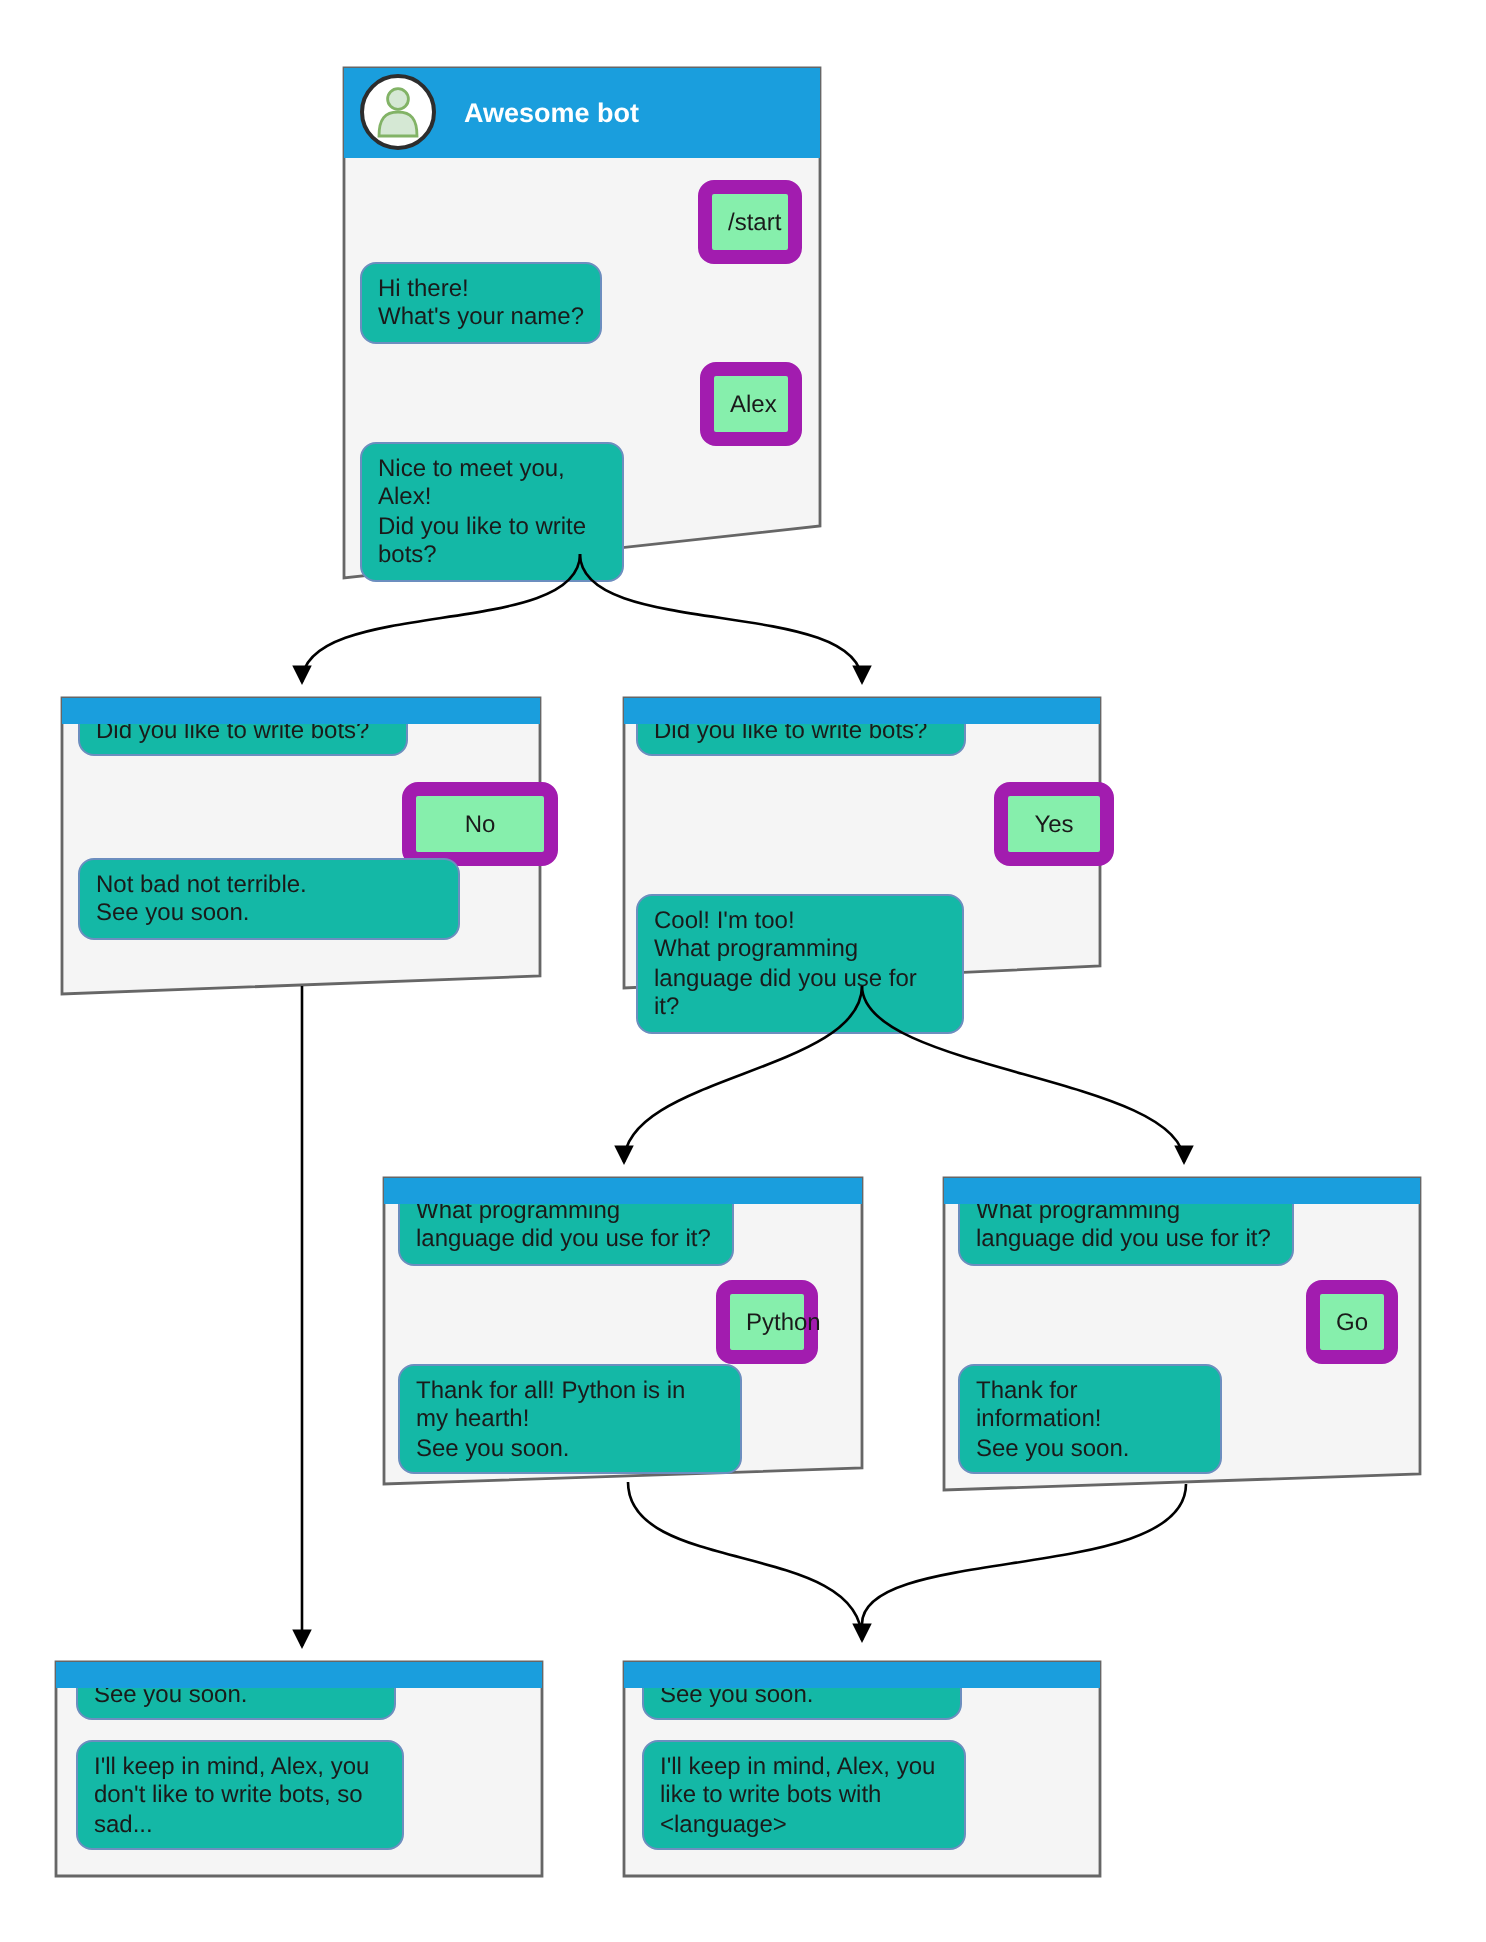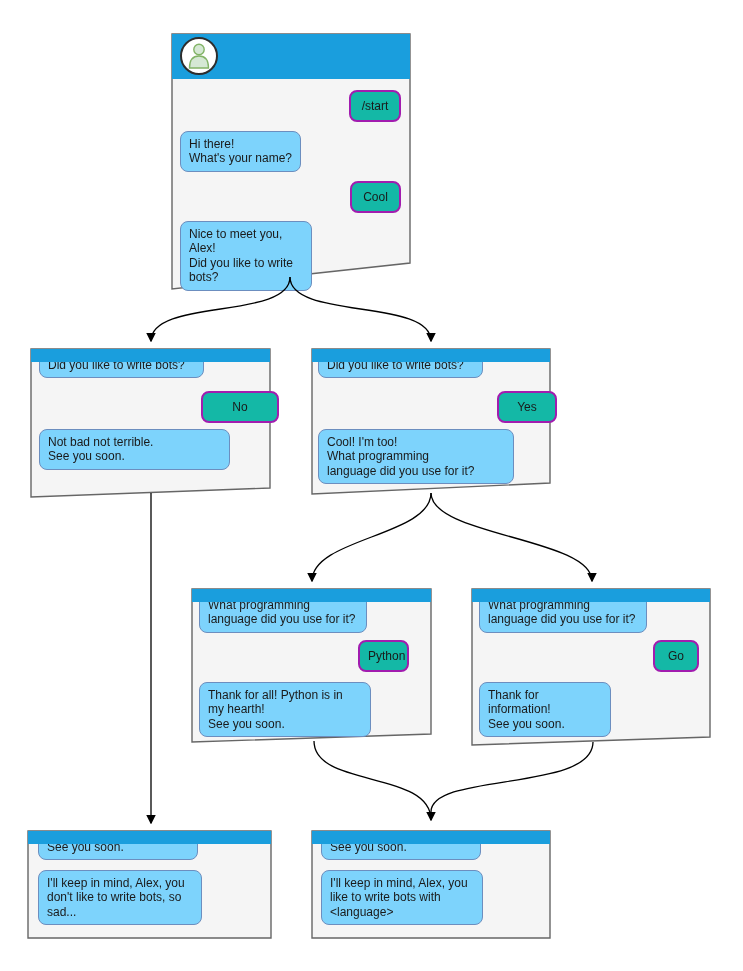--- a/index.html
+++ b/index.html
@@ -13,22 +13,22 @@
   .hdr{
     position:absolute;left:1px;right:1px;top:1px;height:13px;
     background:#1a9edd;z-index:3;
   }
   .hdr.big{height:45px;}
   .bubble{
     position:absolute;z-index:2;box-sizing:border-box;
     border-radius:8px;font-size:12px;line-height:1.2;
     white-space:pre-line;
   }
-  .bot{background:#7dd3fc;border:1px solid #6c8ebf;padding:5px 8px;}
-  .user{background:#14b8a6;border:2px solid #a21caf;padding:7px 8px;text-align:center;}
+  .bot{background:#14b8a6;border:1px solid #6c8ebf;padding:5px 8px;}
+  .user{background:#86efac;border:7px solid #a21caf;padding:7px 8px;text-align:center;}
   .avatar{
     position:absolute;left:9px;top:4px;width:38px;height:38px;z-index:4;
     background:#ffffff;border:2px solid #2d2d2d;border-radius:50%;
     display:flex;align-items:center;justify-content:center;box-sizing:border-box;
   }
   .title{
     position:absolute;left:61px;top:1px;height:45px;line-height:45px;z-index:4;
     color:#ffffff;font-weight:bold;font-size:13.5px;
   }
   #connectors{position:absolute;left:0;top:0;z-index:5;pointer-events:none;}
@@ -40,24 +40,25 @@
   <svg class="outline" width="240" height="257" viewBox="0 0 240 257">
     <polygon points="1,1 239,1 239,230 1,256" fill="#f5f5f5" stroke="#666666" stroke-width="1.4"></polygon>
   </svg>
   <div class="hdr big"></div>
   <div class="avatar">
     <svg width="22" height="26" viewBox="0 0 22 26">
       <circle cx="11" cy="6.5" r="5.2" fill="#d5e8d4" stroke="#82b366" stroke-width="1.4"></circle>
       <path d="M1.5,25 C1.5,16.5 4.5,13 11,13 C17.5,13 20.5,16.5 20.5,25 Z" fill="#d5e8d4" stroke="#82b366" stroke-width="1.4"></path>
     </svg>
   </div>
+  <div class="title">Awesome bot</div>
   <div class="bubble user" style="left:178px;top:57px;width:52px">/start</div>
   <div class="bubble bot" style="left:9px;top:98px;width:121px">Hi there!
 What's your name?</div>
-  <div class="bubble user" style="left:179px;top:148px;width:51px">Cool</div>
+  <div class="bubble user" style="left:179px;top:148px;width:51px">Alex</div>
   <div class="bubble bot" style="left:9px;top:188px;width:132px">Nice to meet you, Alex!
 Did you like to write bots?</div>
 </div>
 
 <div class="screen" style="left:30px;top:348px;width:241px;height:150px">
   <svg class="outline" width="241" height="150" viewBox="0 0 241 150">
     <polygon points="1,1 240,1 240,140 1,149" fill="#f5f5f5" stroke="#666666" stroke-width="1.4"></polygon>
   </svg>
   <div class="hdr"></div>
   <div class="bubble bot" style="left:9px;top:4px;width:165px">Did you like to write bots?</div>
@@ -66,21 +67,21 @@
 See you soon.</div>
 </div>
 
 <div class="screen" style="left:311px;top:348px;width:240px;height:147px">
   <svg class="outline" width="240" height="147" viewBox="0 0 240 147">
     <polygon points="1,1 239,1 239,135 1,146" fill="#f5f5f5" stroke="#666666" stroke-width="1.4"></polygon>
   </svg>
   <div class="hdr"></div>
   <div class="bubble bot" style="left:7px;top:4px;width:165px">Did you like to write bots?</div>
   <div class="bubble user" style="left:186px;top:43px;width:60px">Yes</div>
-  <div class="bubble bot" style="left:7px;top:81px;width:196px">Cool! I'm too!
+  <div class="bubble bot" style="left:7px;top:99px;width:164px">Cool! I'm too!
 What programming
 language did you use for it?</div>
 </div>
 
 <div class="screen" style="left:191px;top:588px;width:241px;height:155px">
   <svg class="outline" width="241" height="155" viewBox="0 0 241 155">
     <polygon points="1,1 240,1 240,146 1,154" fill="#f5f5f5" stroke="#666666" stroke-width="1.4"></polygon>
   </svg>
   <div class="hdr"></div>
   <div class="bubble bot" style="left:8px;top:4px;width:168px">What programming

